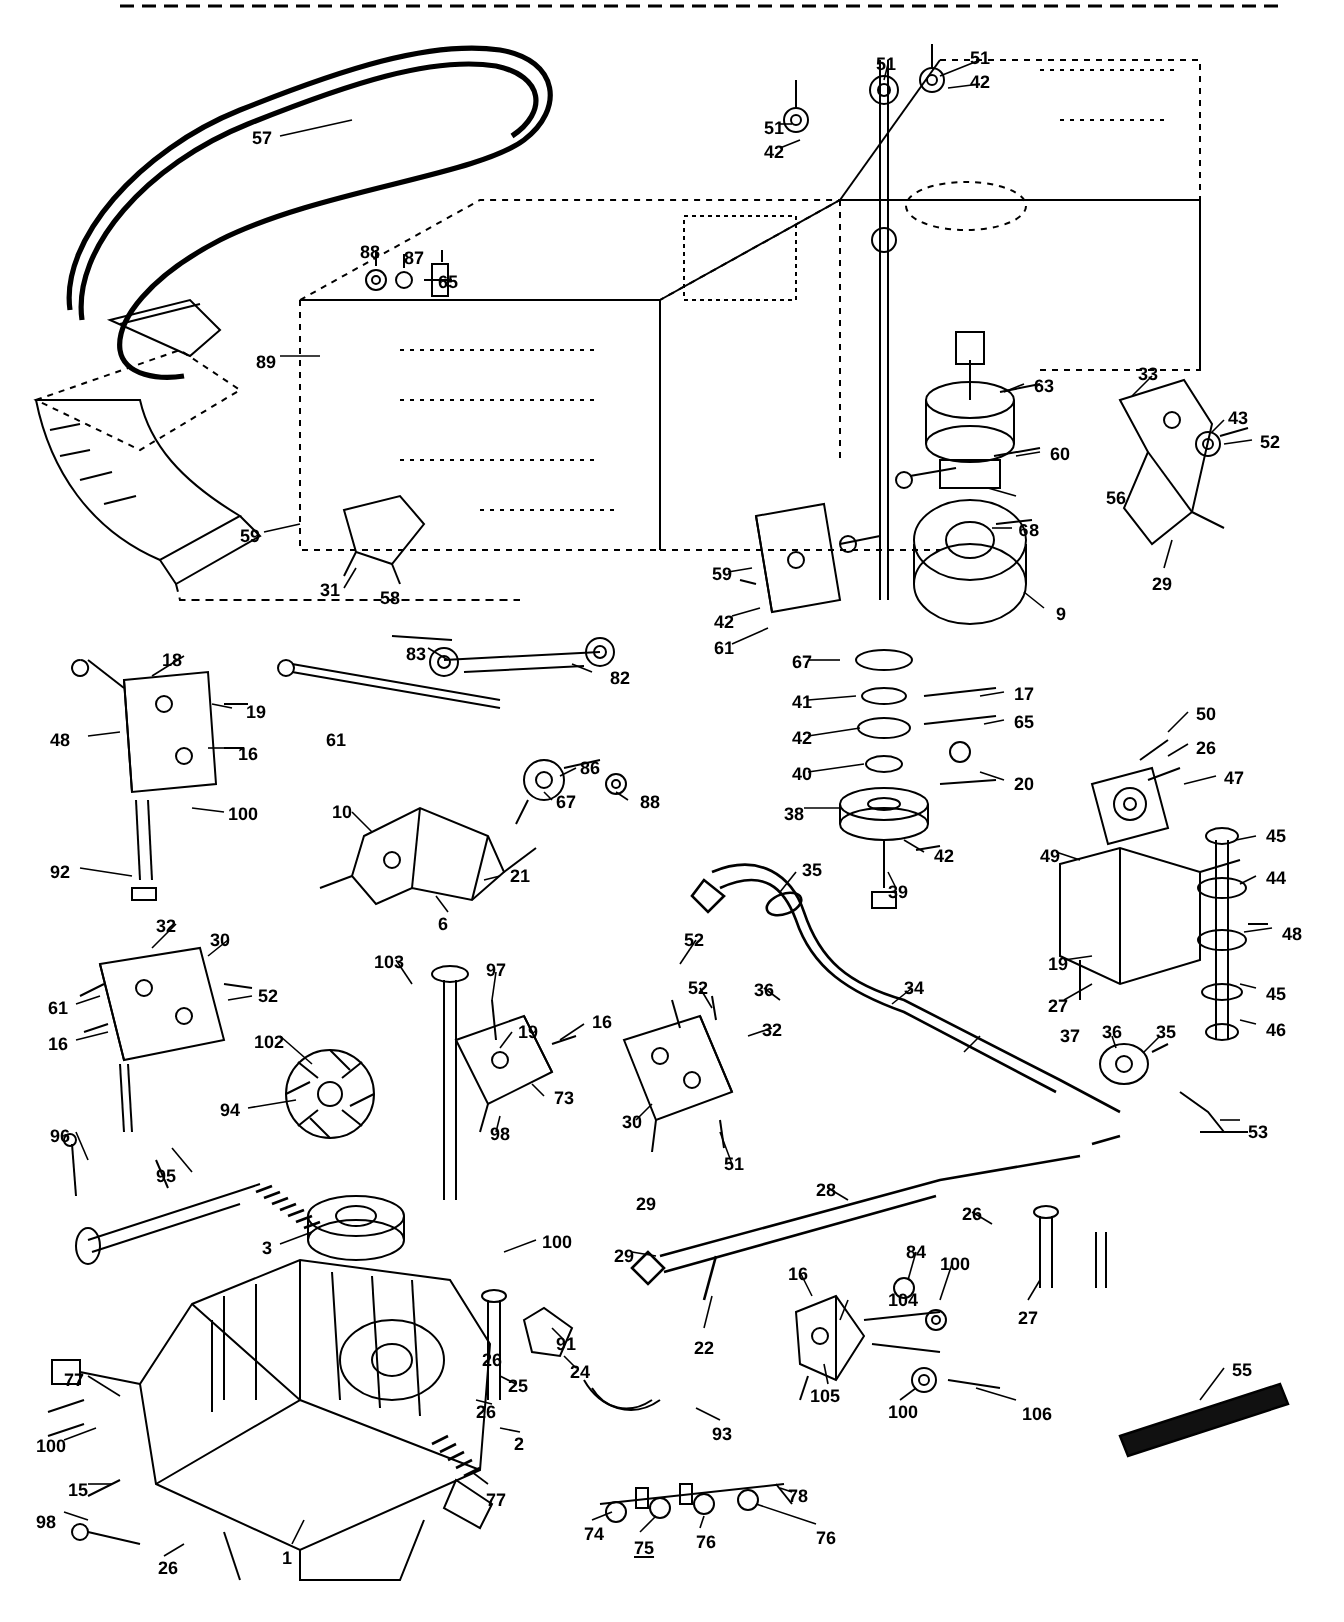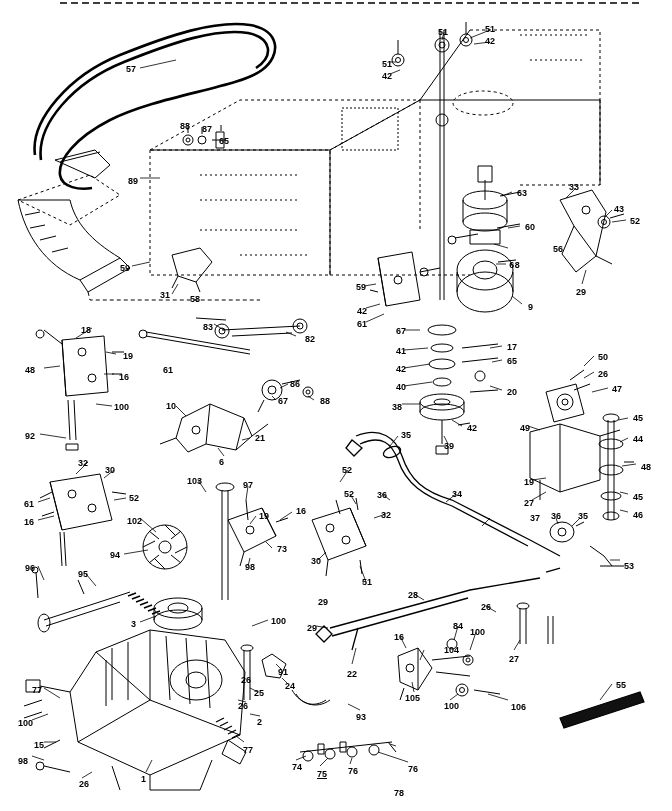--- a/index.html
+++ b/index.html
@@ -516,21 +516,21 @@
       <div class="callout" style="left: 24px; top: 518px;">16</div>
       <div class="callout" style="left: 187px; top: 477px;">103</div>
       <div class="callout" style="left: 127px; top: 517px;">102</div>
       <div class="callout" style="left: 243px; top: 481px;">97</div>
       <div class="callout" style="left: 259px; top: 512px;">19</div>
       <div class="callout" style="left: 296px; top: 507px;">16</div>
       <div class="callout" style="left: 110px; top: 551px;">94</div>
       <div class="callout" style="left: 277px; top: 545px;">73</div>
       <div class="callout" style="left: 245px; top: 563px;">98</div>
       <div class="callout" style="left: 25px; top: 564px;">96</div>
-      <div class="callout" style="left: 78px; top: 570px;">95</div>
+      <div class="callout" style="left: 78px; top: 584px;">95</div>
       <div class="callout" style="left: 131px; top: 620px;">3</div>
       <div class="callout" style="left: 271px; top: 617px;">100</div>
       <div class="callout" style="left: 307px; top: 624px;">29</div>
       <div class="callout" style="left: 347px; top: 670px;">22</div>
       <div class="callout" style="left: 408px; top: 591px;">28</div>
       <div class="callout" style="left: 481px; top: 603px;">26</div>
       <div class="callout" style="left: 509px; top: 655px;">27</div>
       <div class="callout" style="left: 394px; top: 633px;">16</div>
       <div class="callout" style="left: 444px; top: 646px;">104</div>
       <div class="callout" style="left: 453px; top: 622px;">84</div>
@@ -549,21 +549,21 @@
       <div class="callout" style="left: 257px; top: 718px;">2</div>
       <div class="callout" style="left: 238px; top: 702px;">26</div>
       <div class="callout" style="left: 254px; top: 689px;">25</div>
       <div class="callout" style="left: 285px; top: 682px;">24</div>
       <div class="callout" style="left: 278px; top: 668px;">91</div>
       <div class="callout" style="left: 241px; top: 676px;">26</div>
       <div class="callout" style="left: 356px; top: 713px;">93</div>
       <div class="callout" style="left: 292px; top: 763px;">74</div>
       <div class="callout" style="left: 317px; top: 770px; text-decoration: underline;">75</div>
       <div class="callout" style="left: 348px; top: 767px;">76</div>
-      <div class="callout" style="left: 394px; top: 744px; margin-top: 45px;">78</div>
+      <div class="callout" style="left: 394px; top: 744px;">78</div>
       <div class="callout" style="left: 408px; top: 765px;">76</div>
       <div class="callout" style="left: 382px; top: 60px;">51</div>
       <div class="callout" style="left: 382px; top: 72px;">42</div>
       <div class="callout" style="left: 438px; top: 28px;">51</div>
       <div class="callout" style="left: 485px; top: 25px;">51</div>
       <div class="callout" style="left: 485px; top: 37px;">42</div>
       <div class="callout" style="left: 517px; top: 189px;">63</div>
       <div class="callout" style="left: 525px; top: 223px;">60</div>
       <div class="callout" style="left: 513px; top: 245px; padding-left: 40px;">56</div>
       <div class="callout" style="left: 509px; top: 262px; font-family: Liberation Mono, monospace;">68</div>

